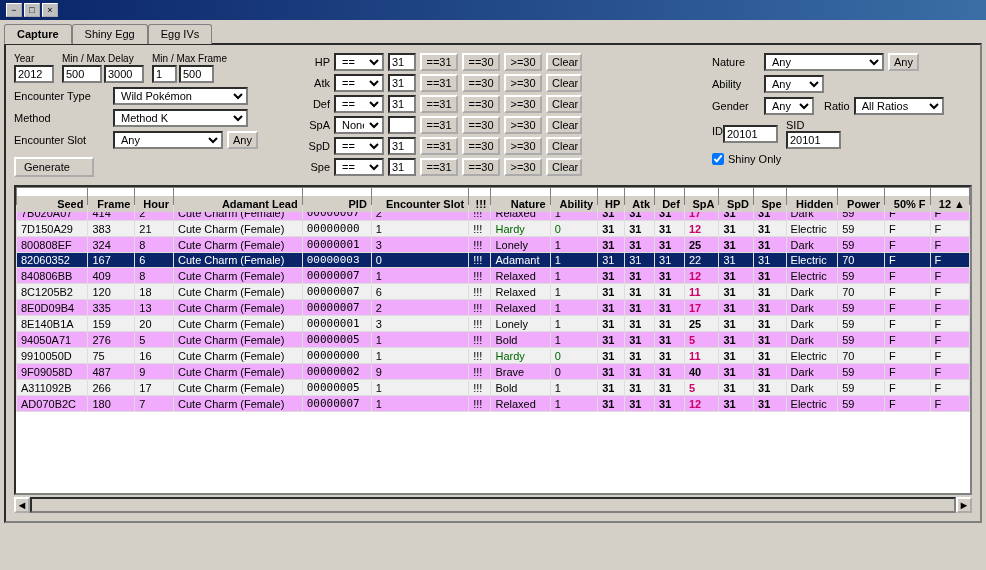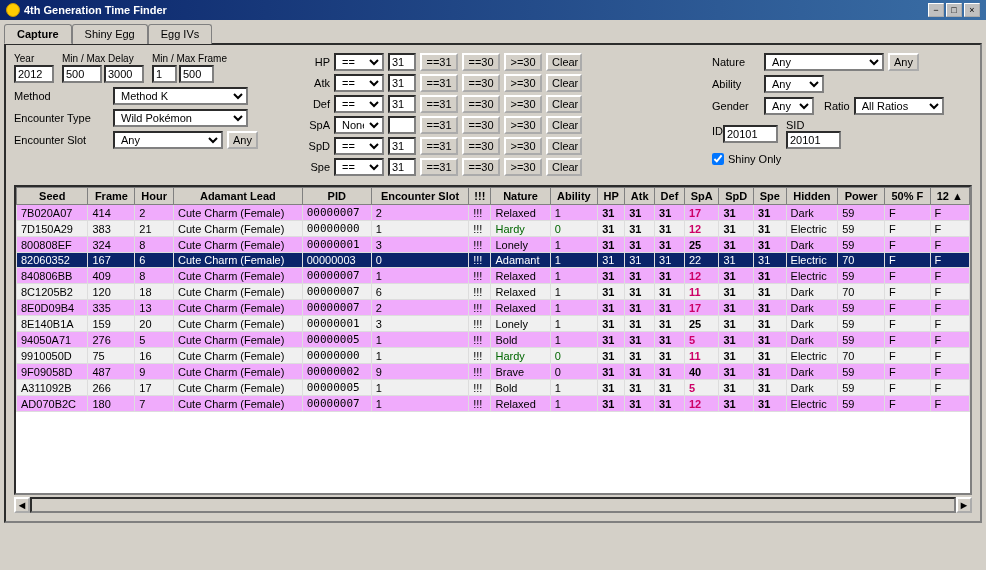--- a/index.html
+++ b/index.html
@@ -156,23 +156,23 @@
     table {
       border-collapse: collapse;
       width: 100%;
       font-size: 11px;
     }
 
     thead th {
       background: #d4d0c8;
       border: 1px solid #808080;
       padding: 2px 4px;
-      text-align: center;
+      text-align: right;
       position: sticky;
-      top: 0;
+      top: 8px;
       z-index: 10;
       white-space: nowrap;
       cursor: pointer;
     }
 
     tbody tr { background: #f0abfc; }
     tbody tr:nth-child(even) { background: #f0f0f0; }
     tbody tr.selected { background: #0a246a; color: white; }
     tbody tr.selected td { color: white; }
 
@@ -183,24 +183,20 @@
     }
 
     input[type="checkbox"] { width: 12px; height: 12px; }
 
     .title-icon { width: 14px; height: 14px; background: #ffcc00; border-radius: 50%; border: 1px solid #cc9900; display: inline-block; }
   </style>
 </head>
 <body>
 
 <div class="title-bar">
-  <div class="title-bar-left">
-    <span class="title-icon"></span>
-    <span>4th Generation Time Finder</span>
-  </div>
   <div class="title-bar-right">
     <button class="title-btn">−</button>
     <button class="title-btn">□</button>
     <button class="title-btn">×</button>
   </div>
 </div>
 
 <div class="window-body">
   <div class="tabs">
     <div class="tab active" id="tab0">Capture</div>
@@ -229,35 +225,38 @@
           <div class="year-group">
             <div class="year-group-label">Min / Max Frame</div>
             <div class="year-group-inputs">
               <input type="text" style="width: 25px;" value="1">
               <input type="text" style="width: 35px;" value="500">
             </div>
           </div>
         </div>
 
         <div class="field-row">
+          <span class="field-label-wide">Encounter Type</span>
+          <select style="width:135px;" id="encounter-type-select"><option value="Wild Pokémon">Wild Pokémon</option><option value="Stationary">Stationary</option><option value="Egg">Egg</option></select>
+        </div>
+
+        <div class="field-row">
           <span class="field-label-wide">Method</span>
           <select style="width:135px;" id="method-select"><option value="Method K">Method K</option><option value="Method J">Method J</option><option value="Method H">Method H</option></select>
-        </div>
-
-        <div class="field-row">
-          <span class="field-label-wide">Encounter Type</span>
-          <select style="width:135px;" id="encounter-type-select"><option value="Wild Pokémon">Wild Pokémon</option><option value="Stationary">Stationary</option><option value="Egg">Egg</option></select>
         </div>
 
         <div class="field-row">
           <span class="field-label-wide">Encounter Slot</span>
           <select style="width:110px;" id="encounter-slot-select"><option value="Any">Any</option><option value="0">0</option><option value="1">1</option><option value="2">2</option><option value="3">3</option><option value="4">4</option><option value="5">5</option><option value="6">6</option><option value="7">7</option><option value="8">8</option><option value="9">9</option><option value="10">10</option><option value="11">11</option></select>
           <button class="btn btn-small">Any</button>
         </div>
 
+        <div class="generate-row">
+          <button class="btn" style="width:80px; margin-top:4px;">Generate</button>
+        </div>
       </div>
 
       <div class="middle-panel" id="iv-filter-panel">
       <div class="iv-row">
             <span class="iv-label">HP</span>
             <select class="iv-select" style="width: 50px;"><option value="==">==</option><option value="&gt;=">&gt;=</option><option value="&lt;=">&lt;=</option><option value="!=">!=</option><option value="None">None</option></select>
             <input type="text" value="31" style="width: 28px;">
             <button class="iv-clear-btn" style="width: 38px;">==31</button>
             <button class="iv-clear-btn" style="width: 38px;">==30</button>
             <button class="iv-clear-btn" style="width: 38px;">&gt;=30</button>
@@ -435,21 +434,21 @@
               <td>Dark</td>
               <td>59</td>
               <td>F</td>
               <td>F</td>
             </tr>
             <tr class="selected">
               <td>82060352</td>
               <td>167</td>
               <td>6</td>
               <td>Cute Charm (Female)</td>
-              <td style="font-family: Liberation Sans, sans-serif;">00000003</td>
+              <td style="font-family: Liberation Mono, monospace;">00000003</td>
               <td>0</td>
               <td>!!!</td>
               <td>Adamant</td>
               <td>1</td>
               <td>31</td>
               <td>31</td>
               <td>31</td>
               <td>22</td>
               <td>31</td>
               <td>31</td>

